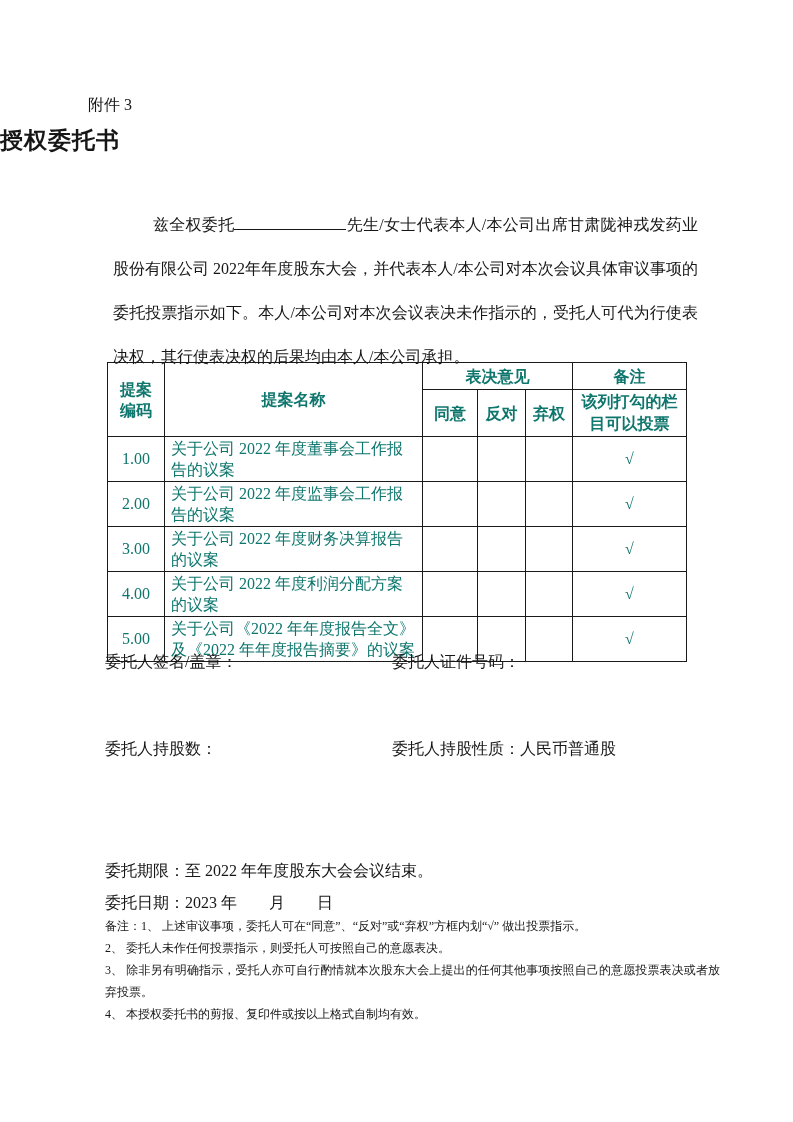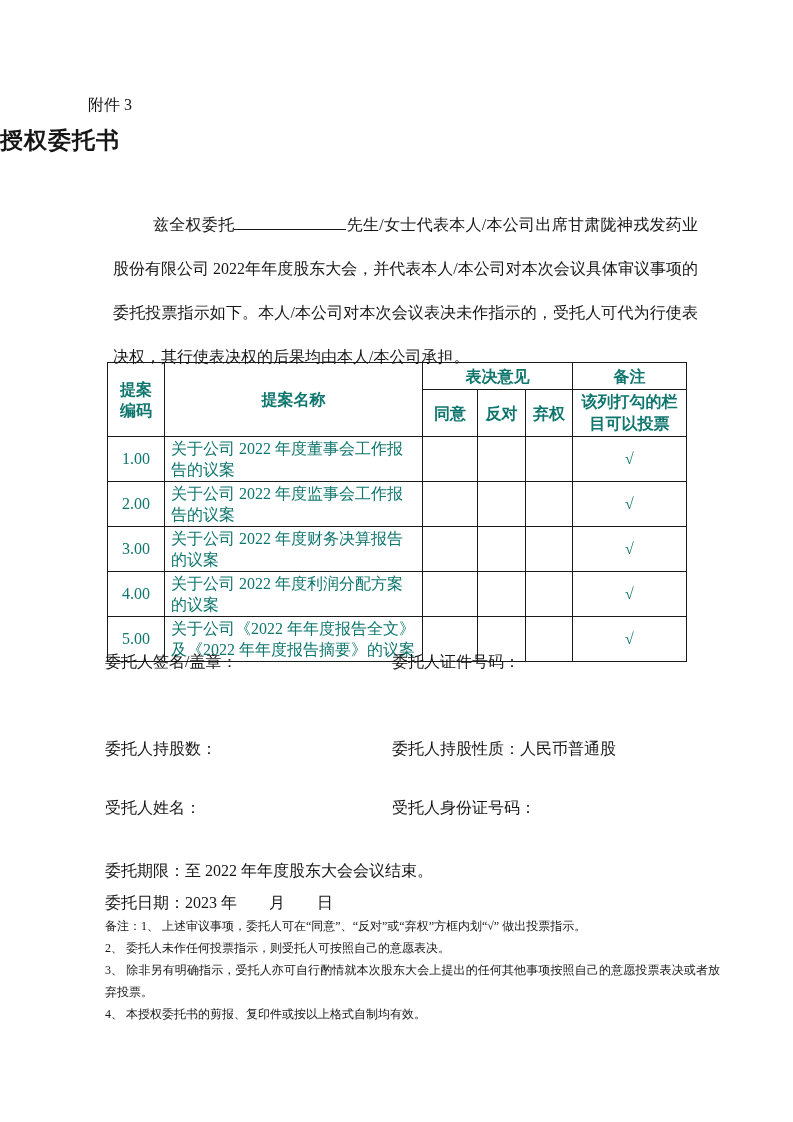--- a/index.html
+++ b/index.html
@@ -143,24 +143,20 @@
   <div class="field-row row-1">
     <span class="f-left">委托人签名/盖章：</span>
     <span class="f-right">委托人证件号码：</span>
   </div>
 
   <div class="field-row row-2">
     <span class="f-left">委托人持股数：</span>
     <span class="f-right">委托人持股性质：人民币普通股</span>
   </div>
 
-  <div class="field-row row-3">
-    <span class="f-left">受托人姓名：</span>
-    <span class="f-right">受托人身份证号码：</span>
-  </div>
 
   <div class="term-line">委托期限：至 2022 年年度股东大会会议结束。</div>
   <div class="date-line">委托日期：2023 年　　月　　日</div>
 
   <div class="notes">
     <p>备注：1、 上述审议事项，委托人可在“同意”、“反对”或“弃权”方框内划“√” 做出投票指示。</p>
     <p>2、 委托人未作任何投票指示，则受托人可按照自己的意愿表决。</p>
     <p>3、 除非另有明确指示，受托人亦可自行酌情就本次股东大会上提出的任何其他事项按照自己的意愿投票表决或者放弃投票。</p>
     <p>4、 本授权委托书的剪报、复印件或按以上格式自制均有效。</p>
   </div>

